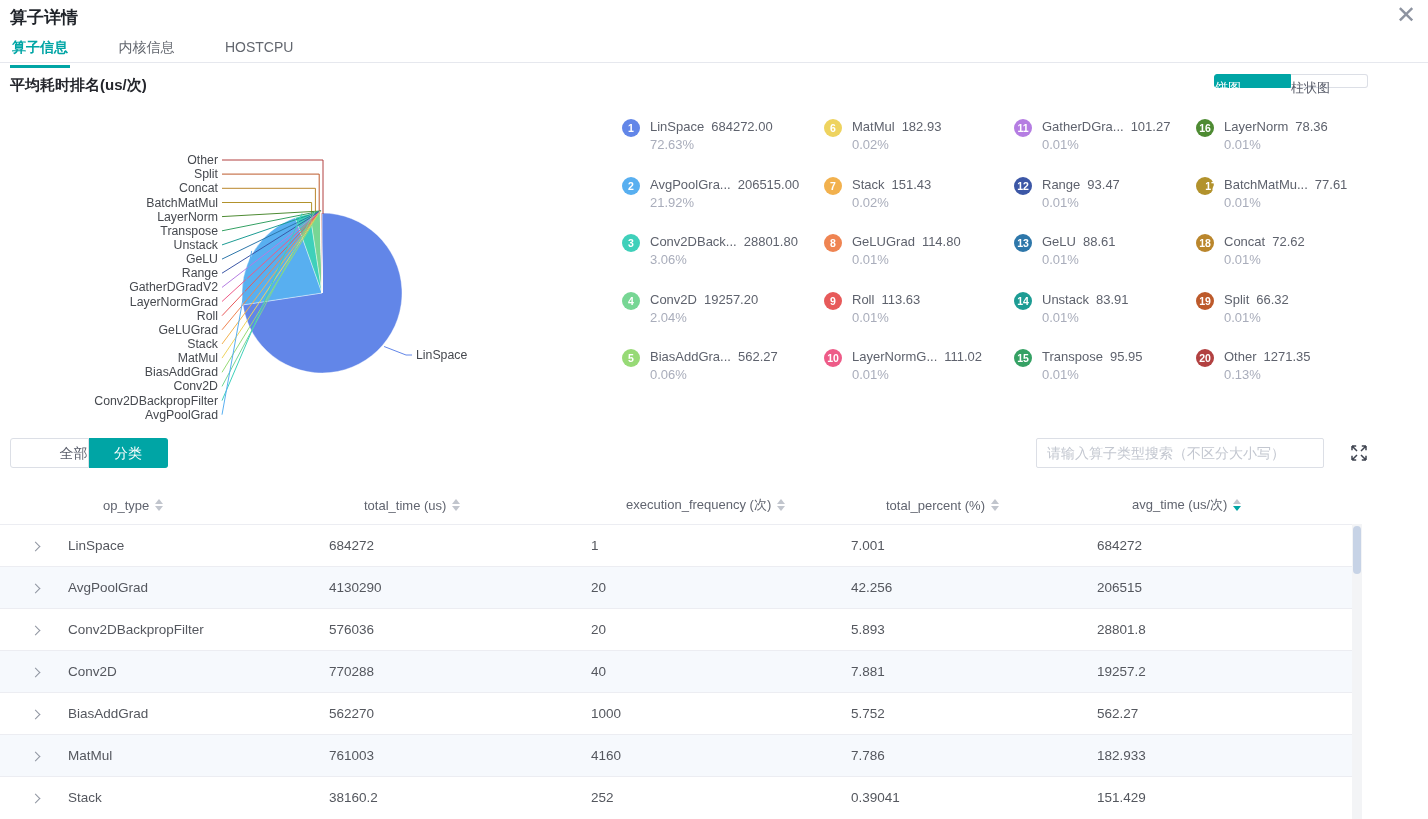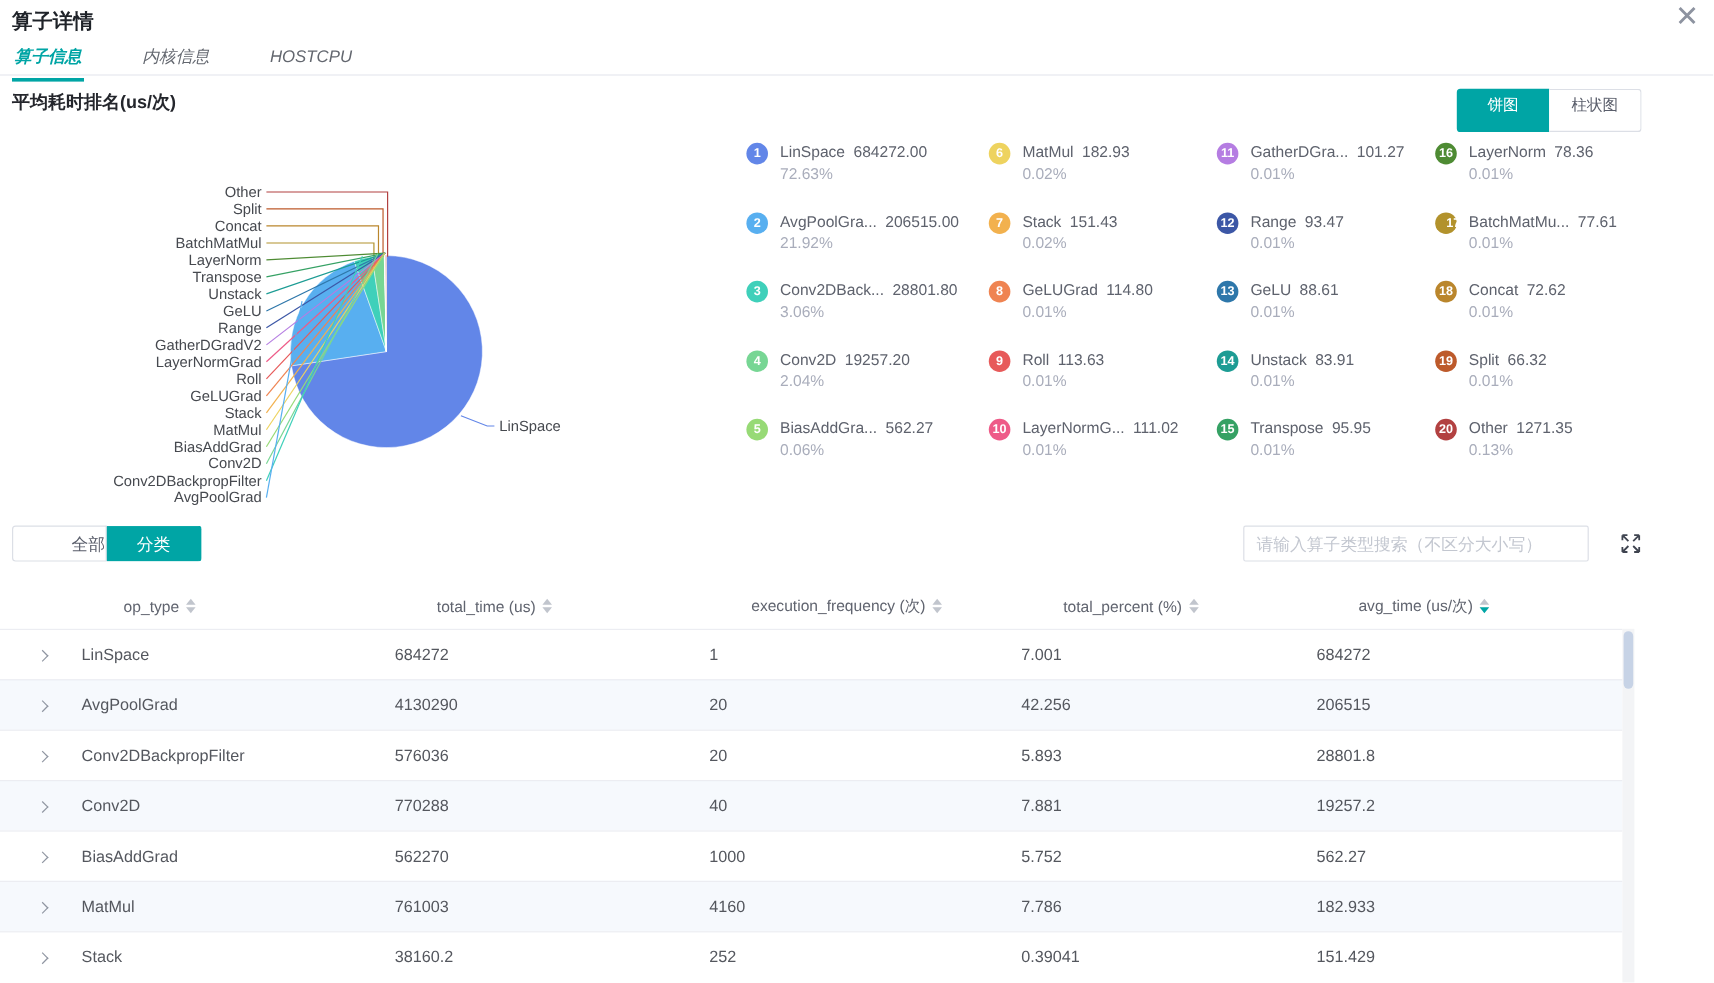--- a/index.html
+++ b/index.html
@@ -6,26 +6,26 @@
   html,body { background:#fff; }
   .page {
     position:relative; width:1428px; height:819px; overflow:hidden;
     font-family:"Liberation Sans", sans-serif; background:#fff; color:#333;
   }
   
   .page-title { position:absolute; left:10px; top:6px; font-size:17px; font-weight:700; color:#1f2329; }
   .close-btn { position:absolute; right:12px; top:0px; font-size:24px; color:#8d93a0; cursor:pointer; line-height:30px; }
   
   .tabs { position:absolute; left:0; top:34px; width:1428px; height:29px; border-bottom:1px solid #e6e8ee; }
-  .tab { display:inline-block; margin-left:10px; margin-right:32px; font-size:14px; color:#63676f; padding:5px 2px 8px 2px; cursor:pointer;font-style:italic; }
+  .tab { display:inline-block; margin-left:10px; margin-right:32px; font-size:14px; color:#63676f; padding:5px 2px 8px 2px; cursor:pointer; }
   .tab.active { color:#00a5a5; font-weight:700; border-bottom:3px solid #00a5a5; }
   
   .section-title { position:absolute; left:10px; top:76px; font-size:15px; font-weight:700; color:#24262c; }
   .chart-toggle { position:absolute; right:60px; top:74px; display:flex; }
-  .toggle-btn { width:77px; height:36px; line-height:26px; text-align:center; font-size:13px;
+  .toggle-btn { width:77px; height:14px; line-height:26px; font-size:13px;
     border:1px solid #dcdfe6; background:#fff; color:#5a5e6b; cursor:pointer; }
   .toggle-btn:first-child { border-radius:3px 0 0 3px; }
   .toggle-btn:last-child { border-radius:0 3px 3px 0; border-left:none; }
   .toggle-btn.active { background:#00a5a5; border-color:#00a5a5; color:#fff; }
   
   .chart-area { position:absolute; left:0; top:112px; width:1428px; height:330px; }
   .pie-svg { position:absolute; left:0; top:0; }
   .pie-label { font-size:12.3px; fill:#46494f; font-family:"Liberation Sans",sans-serif; }
   .legend-grid { position:absolute; left:608px; top:6px; display:grid;
     grid-template-columns:202px 190px 182px 200px; grid-template-rows:repeat(5,57.5px); grid-auto-flow:column; }

